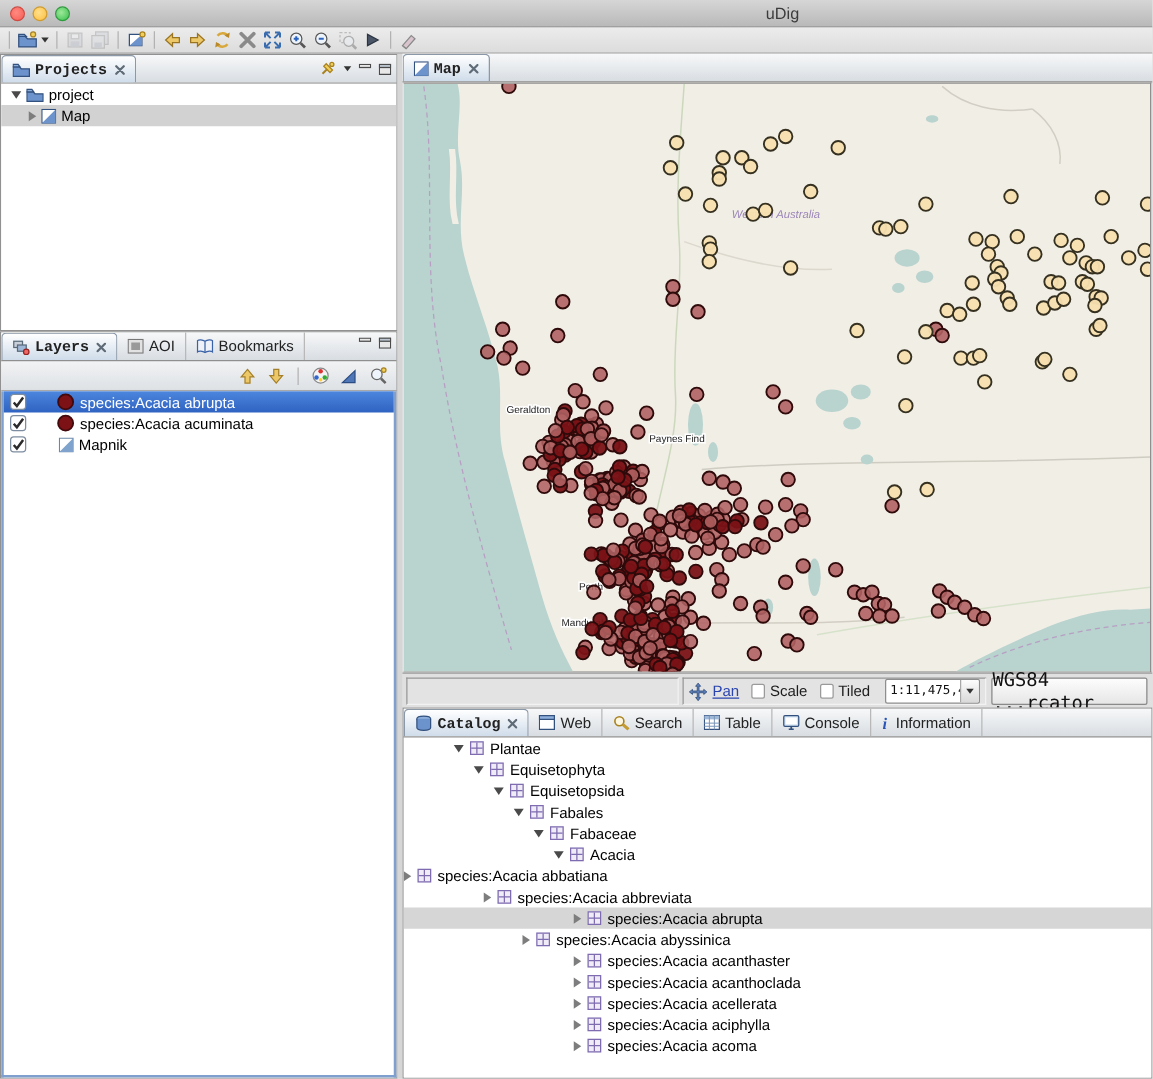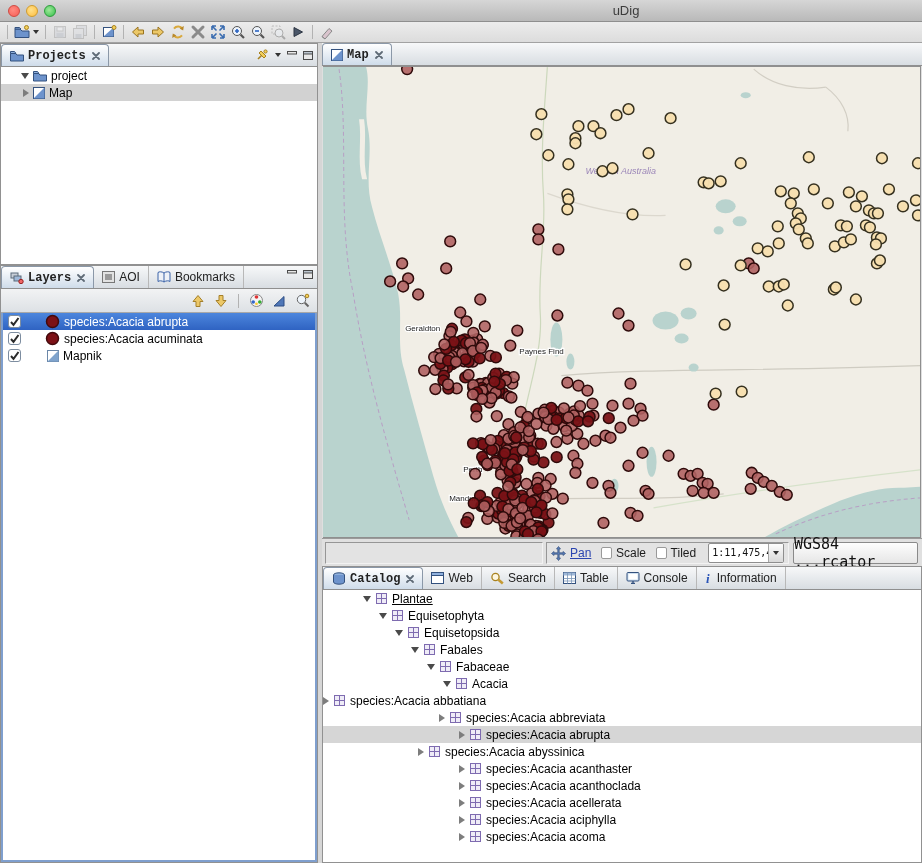--- a/index.html
+++ b/index.html
@@ -267,21 +267,21 @@
           </span>
         <span class="icon">
             <svg width="10" height="9" viewBox="0 0 10 9" xmlns="http://www.w3.org/2000/svg">
               <rect x="0.5" y="0.5" width="9" height="8" fill="#e8e8e8" stroke="#4a4a4a"></rect>
               <rect x="0.5" y="0.5" width="9" height="2.5" fill="#bcc6d0" stroke="#4a4a4a"></rect>
             </svg>
           </span>
       </div>
     </div>
     <div id="projects-tree">
-        <div class="tree-row" style="padding-left: 20px;">
+        <div class="tree-row" style="padding-left: 8px;">
           <span class="arr-exp"></span>
           <span class="icon">
             <svg width="14" height="12" viewBox="0 0 14 12" xmlns="http://www.w3.org/2000/svg">
               <path d="M0.5,3.5 h5 l1.5,1.5 h6.5 v6 h-13 z" fill="#6d93cc" stroke="#33517e"></path>
               <path d="M0.5,3.5 v-2 h4 l1.5,2z" fill="#8fb0dd" stroke="#33517e"></path>
             </svg>
           </span>
           <span>project</span>
         </div>
         <div class="tree-row hl-gray" style="padding-left: 22px;">
@@ -1060,21 +1060,21 @@
         <div class="tab">
           <span class="icon">
             <svg width="8" height="13" viewBox="0 0 8 13" xmlns="http://www.w3.org/2000/svg">
               <text x="1" y="11" font-family="Liberation Serif, serif" font-size="13" font-style="italic" font-weight="bold" fill="#2a55b8">i</text>
             </svg>
           </span>
           <span>Information</span>
         </div>
       </div>
     <div id="catalog-tree">
-        <div class="cat-row" style="padding-left: 40px; text-decoration: underline;">
+        <div class="cat-row" style="padding-left: 40px;">
           <span class="arr-exp"></span>
           <span class="ft-icon"></span>
           <span>Plantae</span>
         </div>
         <div class="cat-row" style="padding-left: 56px;">
           <span class="arr-exp"></span>
           <span class="ft-icon"></span>
           <span>Equisetophyta</span>
         </div>
         <div class="cat-row" style="padding-left: 72px;">
@@ -1095,21 +1095,21 @@
         <div class="cat-row" style="padding-left: 120px;">
           <span class="arr-exp"></span>
           <span class="ft-icon"></span>
           <span>Acacia</span>
         </div>
         <div class="cat-row" style="">
           <span class="arr-col"></span>
           <span class="ft-icon"></span>
           <span>species:Acacia abbatiana</span>
         </div>
-        <div class="cat-row" style="padding-left: 116px;">
+        <div class="cat-row" style="padding-left: 64px;">
           <span class="arr-col"></span>
           <span class="ft-icon"></span>
           <span>species:Acacia abbreviata</span>
         </div>
         <div class="cat-row selected" style="padding-left: 136px;">
           <span class="arr-col"></span>
           <span class="ft-icon"></span>
           <span>species:Acacia abrupta</span>
         </div>
         <div class="cat-row" style="padding-left: 95px;">

